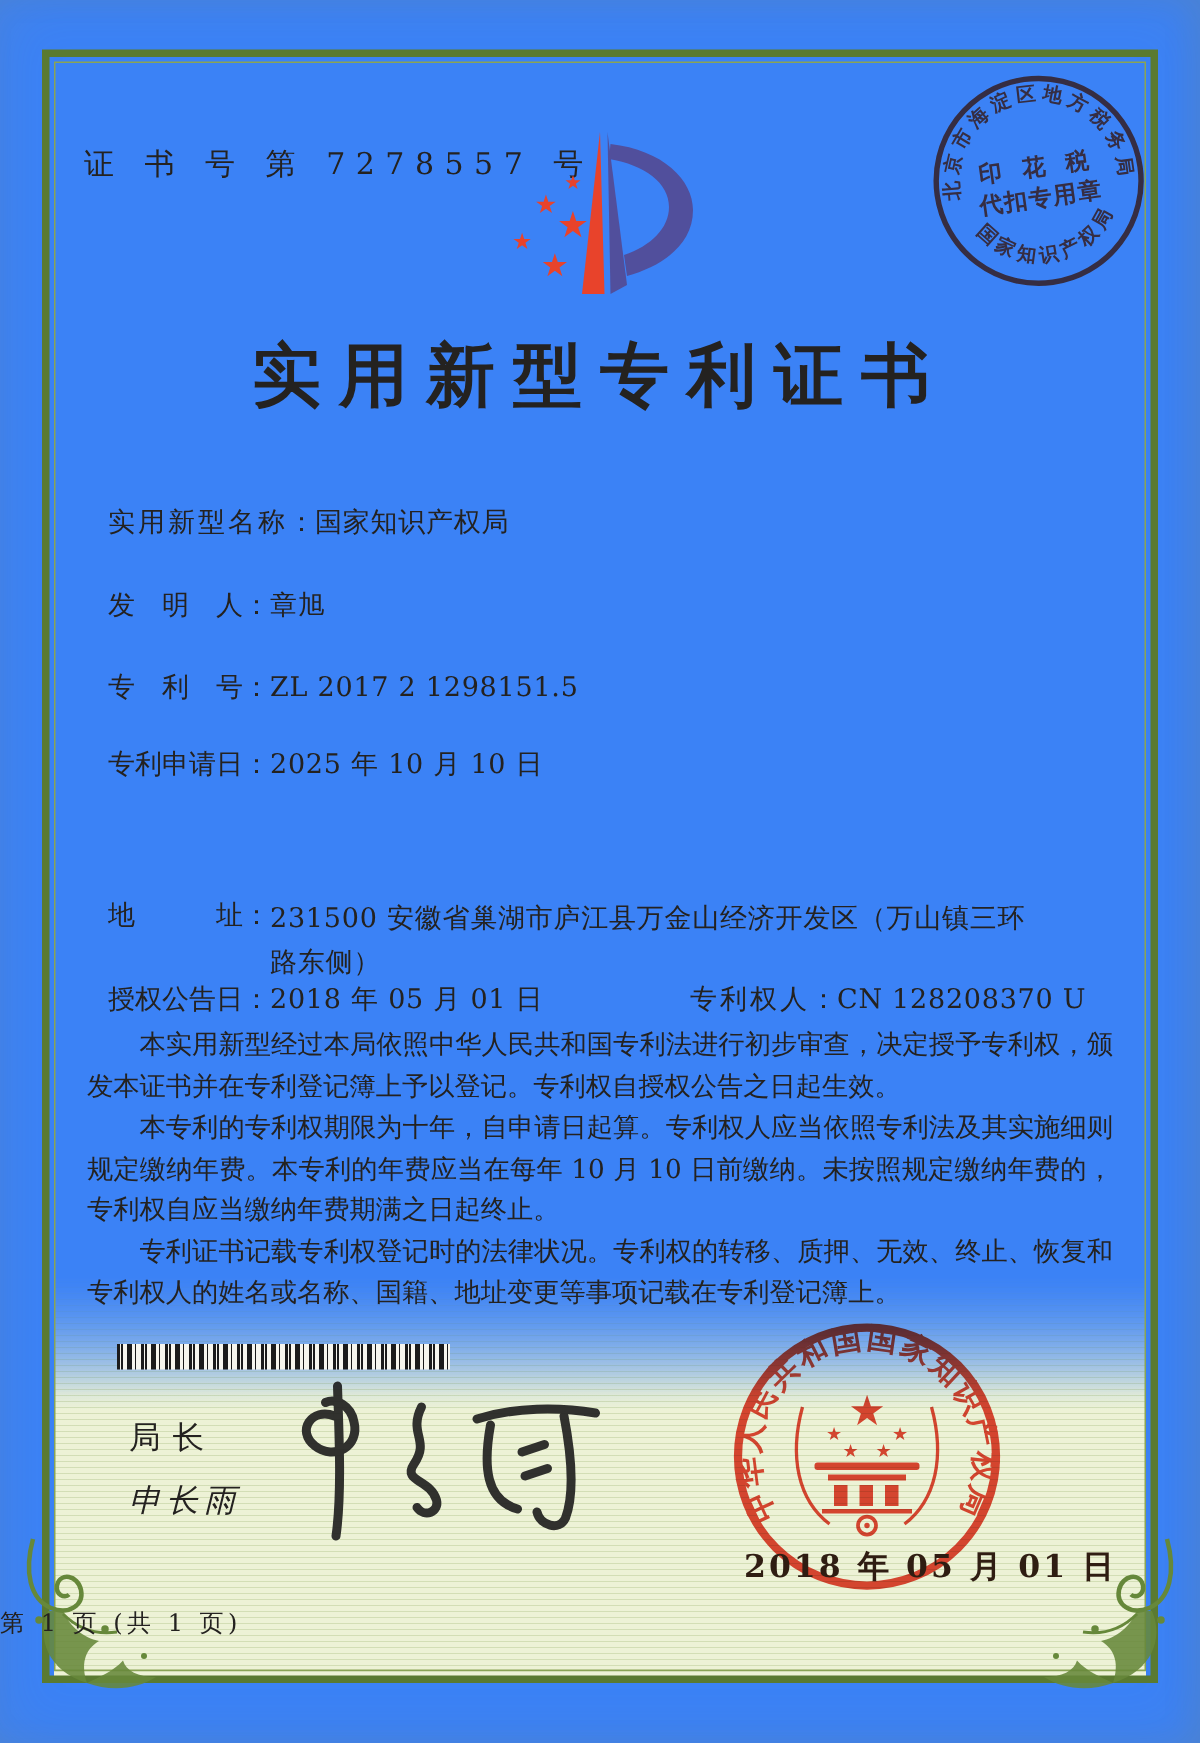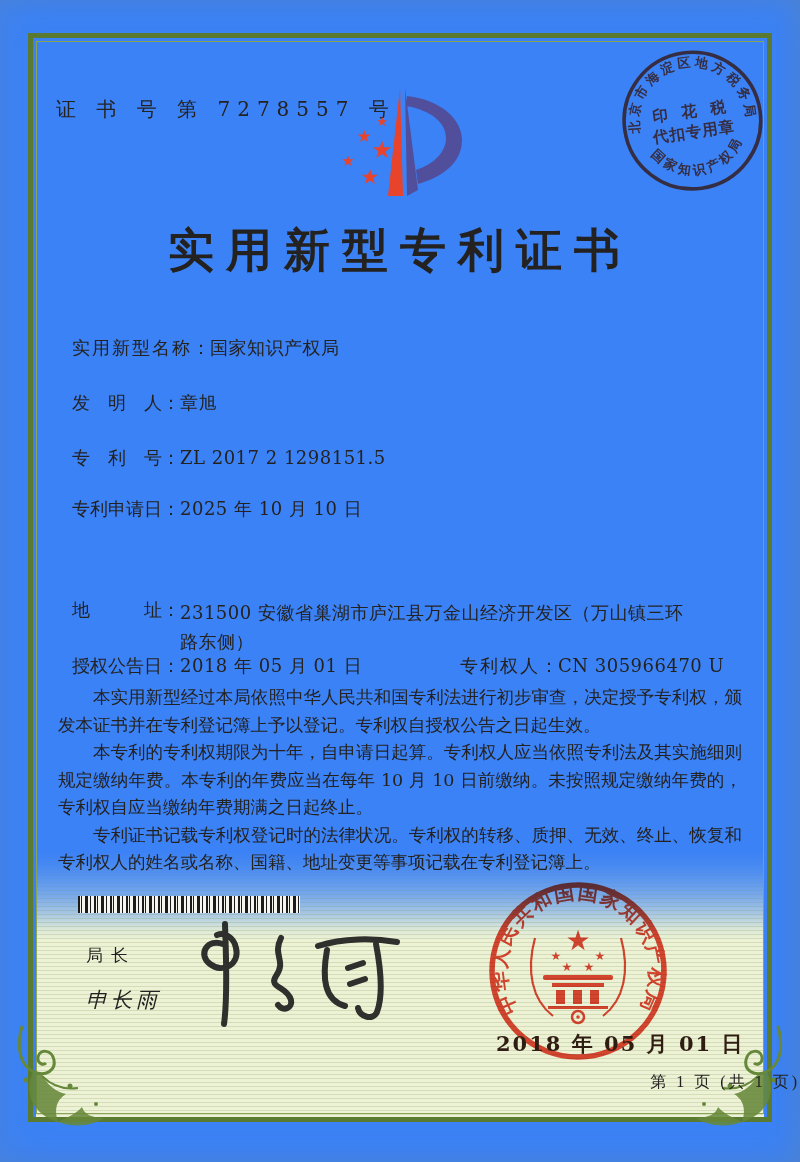--- a/index.html
+++ b/index.html
@@ -72,35 +72,35 @@
   .body-text p{margin:0;text-indent:2em;}
   
   .barcode{
     position:absolute;left:78px;top:896px;width:222px;height:17px;z-index:4;
     background:repeating-linear-gradient(90deg,
       #1b1b1b 0 2px, #f7f6ee 2px 3px,
       #1b1b1b 3px 4px, #f7f6ee 4px 7px,
       #1b1b1b 7px 10px, #f7f6ee 10px 12px,
       #1b1b1b 12px 13px, #f7f6ee 13px 16px);
   }
-  .signoff-title{position:absolute;left:86px;top:944px;font-size:17px;letter-spacing:8px;z-index:4;}
+  .signoff-title{position:absolute;left:86px;top:944px;font-size:21px;letter-spacing:8px;z-index:4;}
   .signoff-name{position:absolute;left:86px;top:986px;font-size:21px;letter-spacing:4px;z-index:4;font-style:italic;}
   .signature{position:absolute;left:168px;top:916px;width:250px;height:115px;z-index:4;}
   .seal{
     position:absolute;left:483px;top:876px;width:190px;height:190px;z-index:4;
     opacity:.93;mix-blend-mode:multiply;
   }
   .seal-date{
     position:absolute;left:496px;top:1030px;z-index:6;
     font-size:21px;letter-spacing:2px;color:#3320156;
     color:#2f1d12;font-weight:600;
   }
   .footer{
-    position:absolute;left:0;right:0;top:1072px;text-align:right;
-    font-size:16px;letter-spacing:3px;z-index:4;font-family:Liberation Serif, serif;
+    position:absolute;left:0;right:0;top:1072px;text-align:left;
+    font-size:16px;letter-spacing:3px;z-index:4;
   }
   .red{fill:#e23a28;}
   svg text{font-family:"DejaVu Serif","Liberation Serif",serif;}
 </style>
 </head>
 <body>
 
 <div class="page">
 
   <div class="frame-outer">
@@ -170,21 +170,21 @@
   <div class="field f3">
     <span class="lbl">专利申请日</span><span>：</span><span class="val">2025 年 10 月 10 日</span>
   </div>
   <div class="field f5">
     <span class="lbl">地址</span><span>：</span><span class="val wrap">231500 安徽省巢湖市庐江县万金山经济开发区（万山镇三环路东侧）</span>
   </div>
   <div class="field f6">
     <span class="lbl">授权公告日</span><span>：</span><span class="val">2018 年 05 月 01 日</span>
   </div>
   <div class="field f7">
-    <span class="lbl auto">专利权人</span><span>：</span><span class="val">CN 305966470 U</span>
+    <span class="lbl auto">专利权人</span><span>：</span><span class="val">CN 128208370 U</span>
   </div>
 
   <div class="body-text">
     <p>本实用新型经过本局依照中华人民共和国专利法进行初步审查，决定授予专利权，颁发本证书并在专利登记簿上予以登记。专利权自授权公告之日起生效。</p>
     <p>本专利的专利权期限为十年，自申请日起算。专利权人应当依照专利法及其实施细则规定缴纳年费。本专利的年费应当在每年 10 月 10 日前缴纳。未按照规定缴纳年费的，专利权自应当缴纳年费期满之日起终止。</p>
     <p>专利证书记载专利权登记时的法律状况。专利权的转移、质押、无效、终止、恢复和专利权人的姓名或名称、国籍、地址变更等事项记载在专利登记簿上。</p>
   </div>
 
   <div class="barcode"></div>
 

